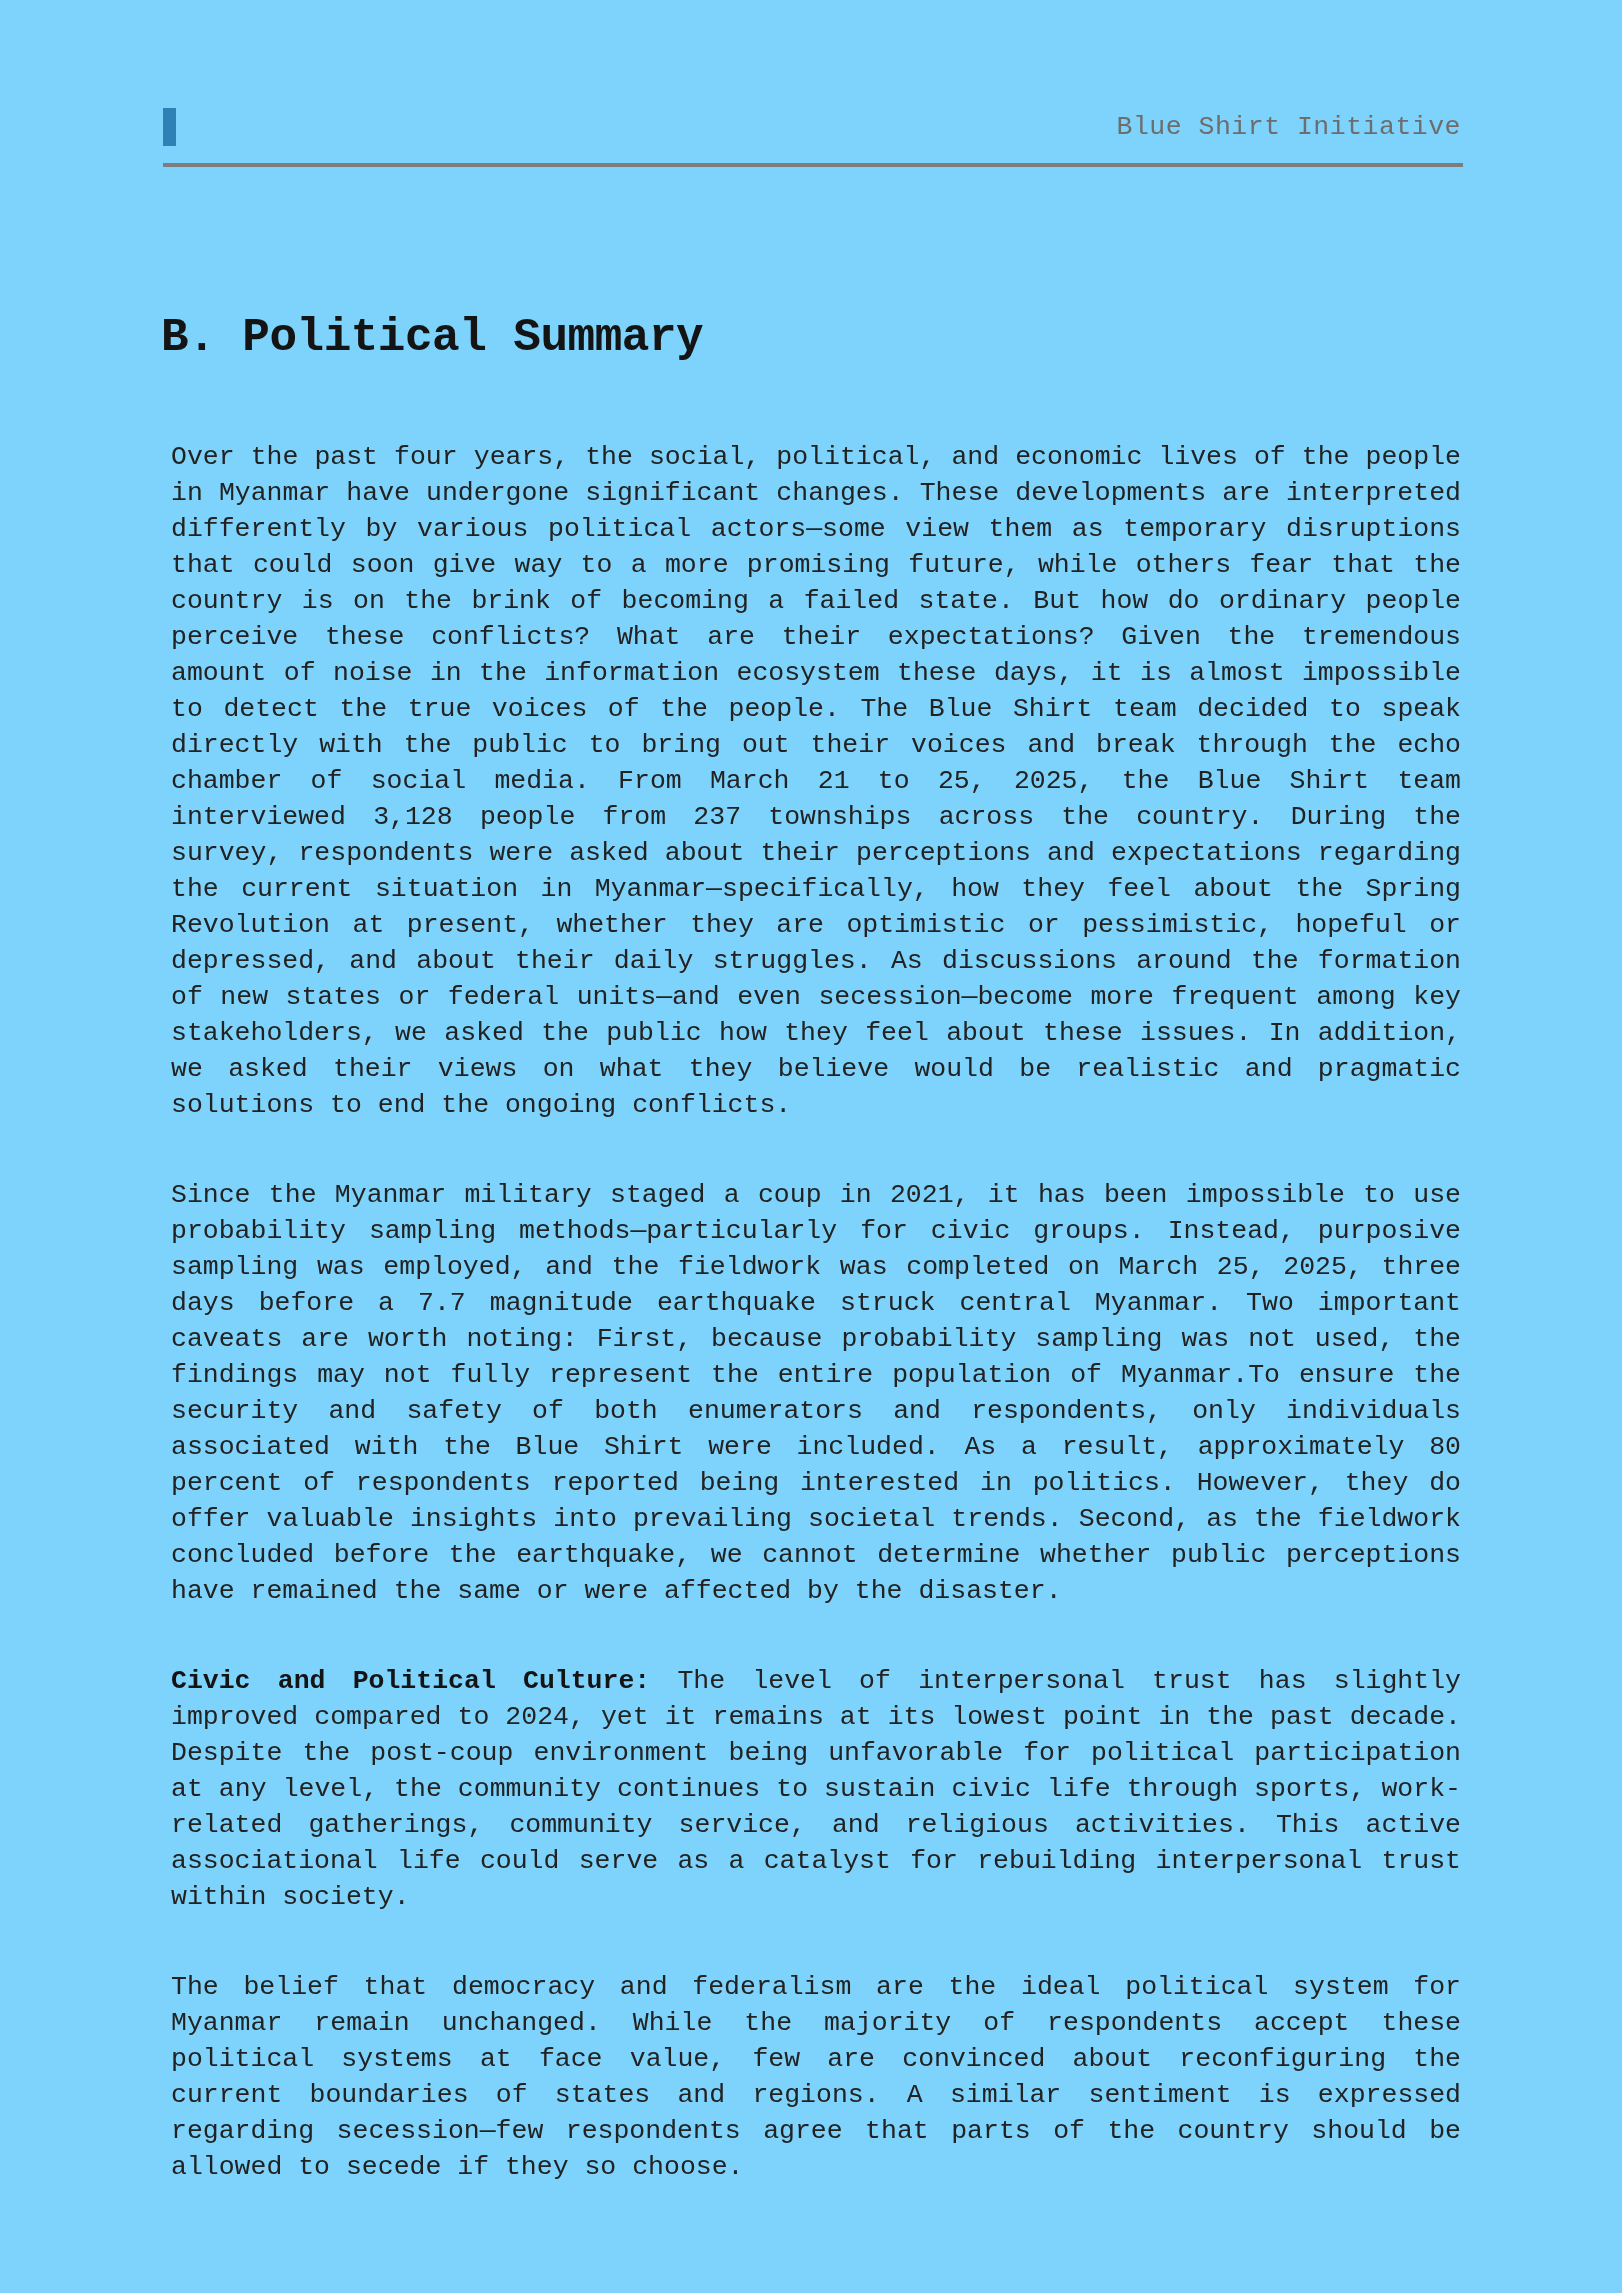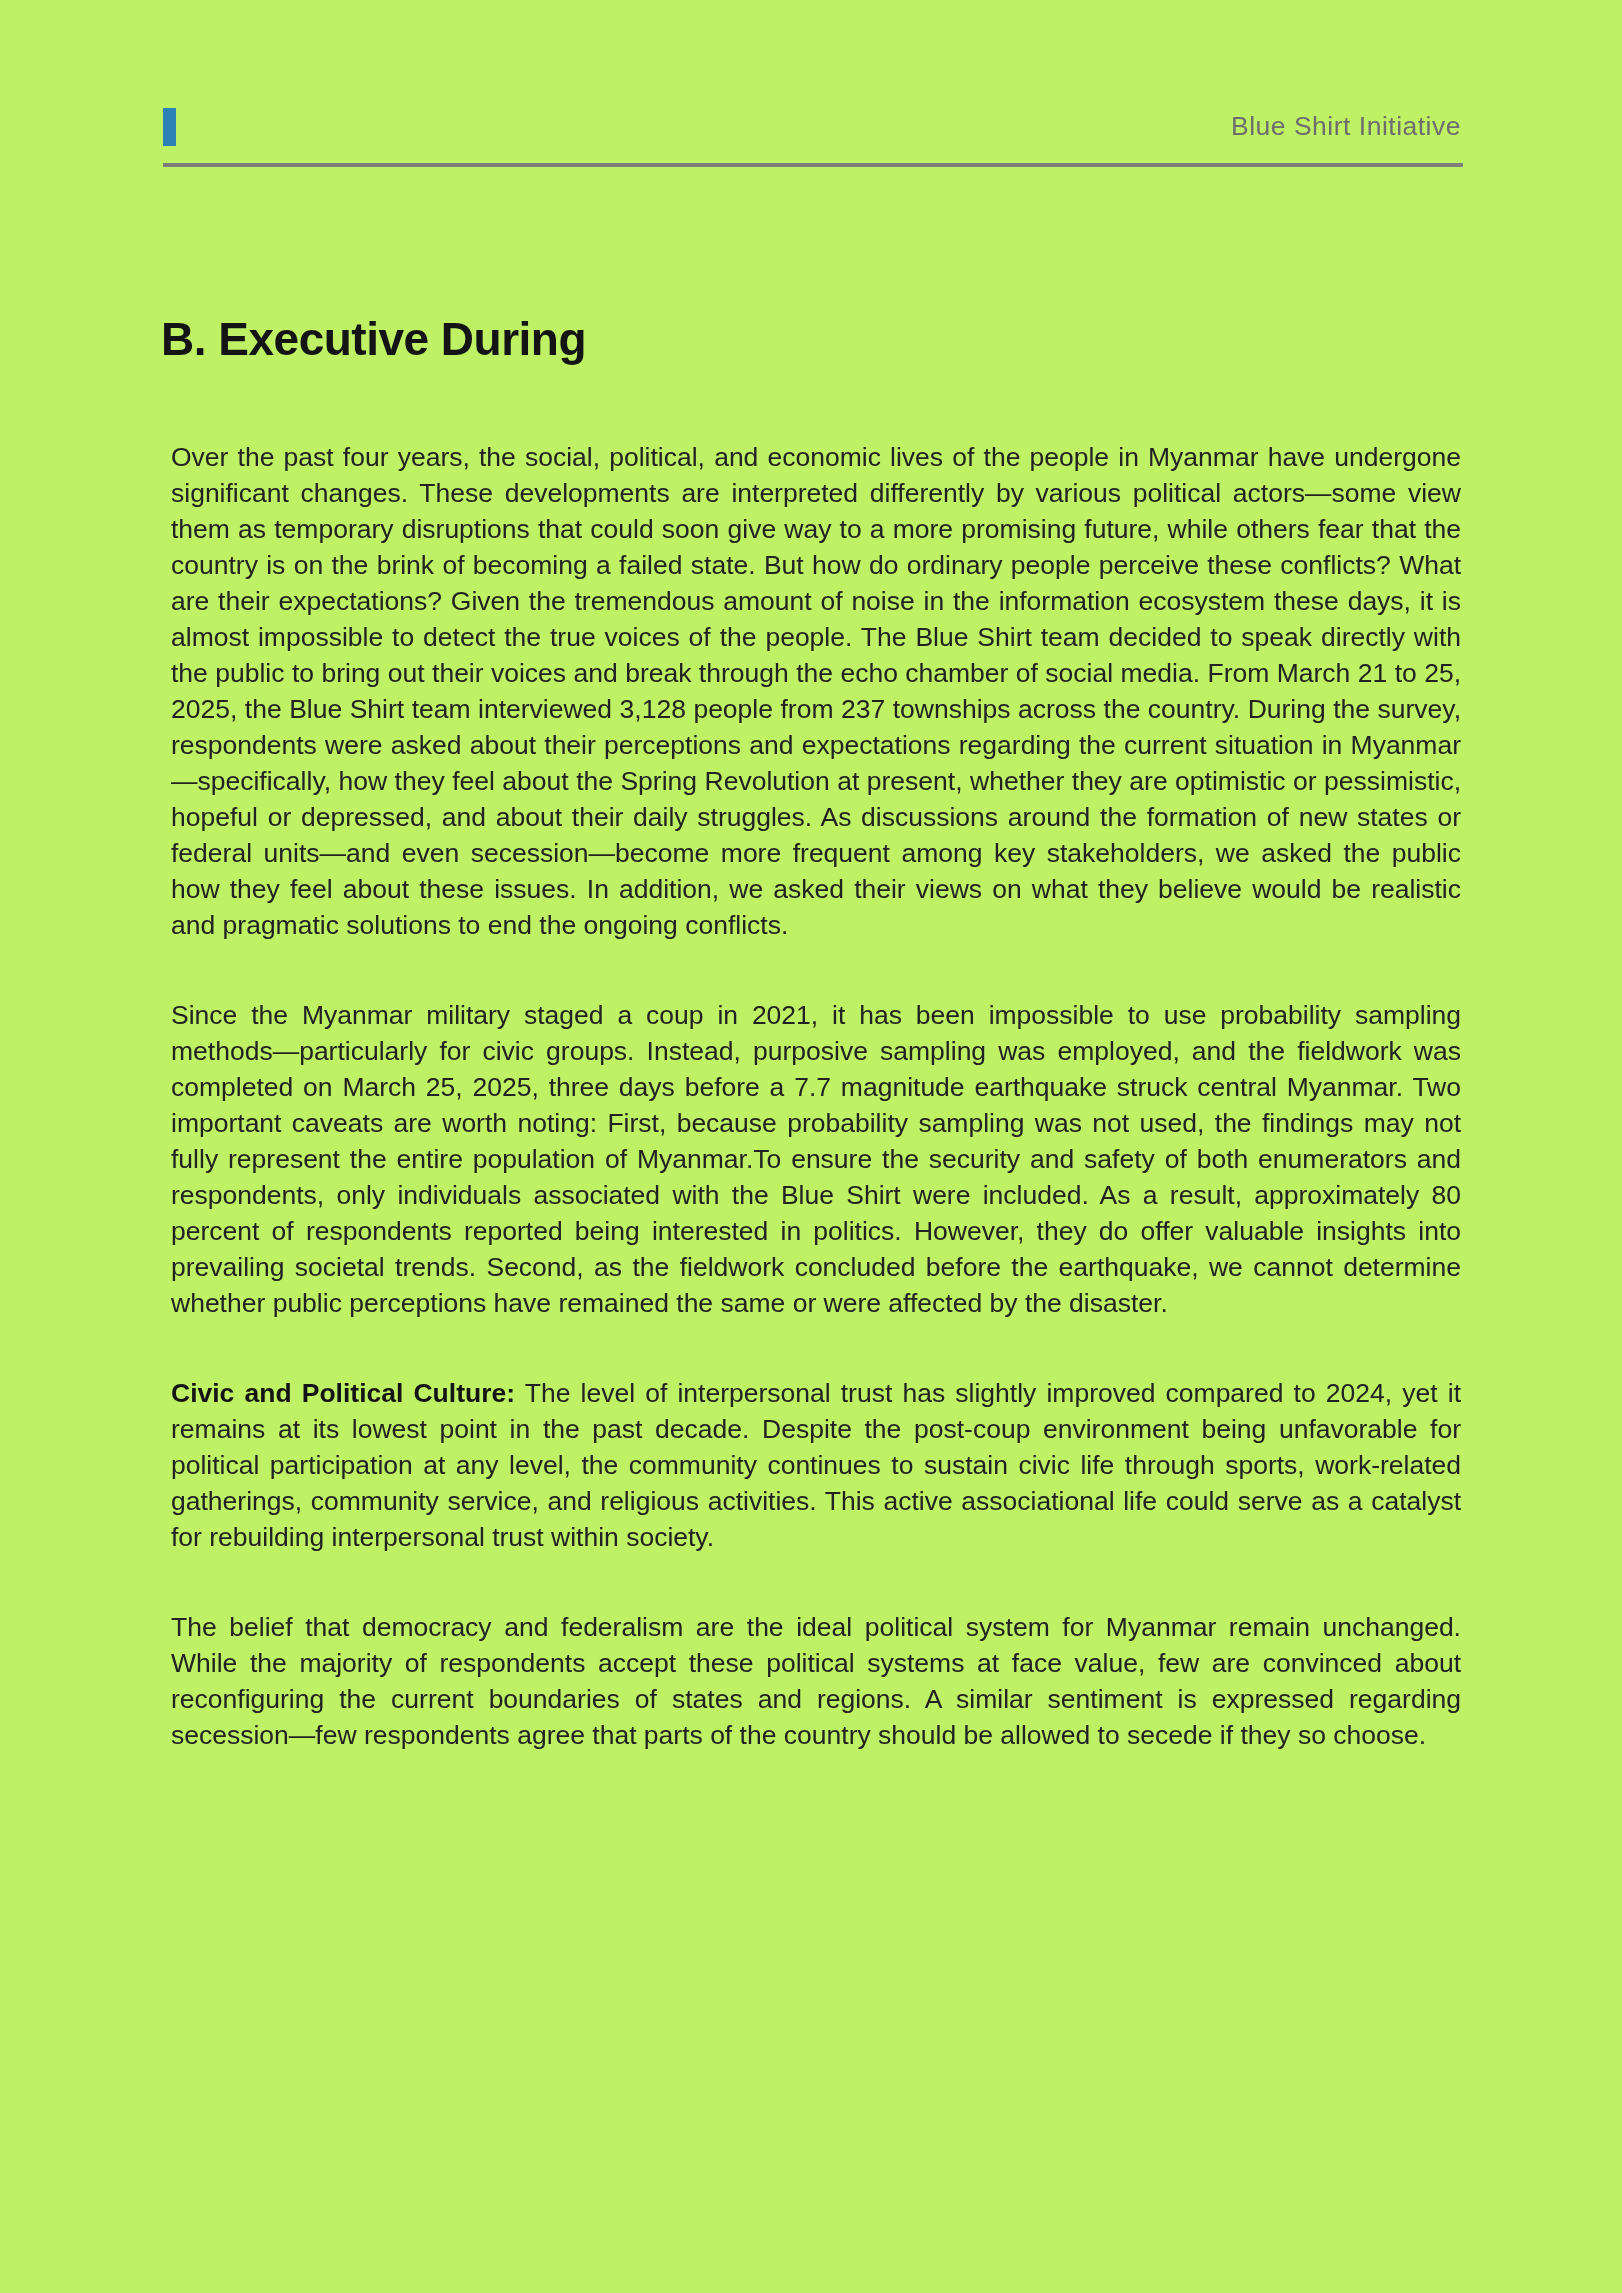--- a/index.html
+++ b/index.html
@@ -1,22 +1,22 @@
 <!DOCTYPE html>
 <html><head>
 <meta charset="utf-8">
 <style>
   html, body { margin: 0; padding: 0; background: #e8e8e8; }
   .page {
     position: relative;
     width: 1622px;
     height: 2294px;
     margin: 0 auto;
-    background: #bef264;
-    font-family: Liberation Sans, sans-serif;
+    background: #7dd3fc;
+    font-family: Liberation Mono, monospace;
     color: #1f1f1f;
     overflow: hidden;
   }
   .header {
     position: absolute;
     left: 163px;
     right: 161px;
     top: 104px;
     height: 45px;
     display: flex;
@@ -75,21 +75,21 @@
 
 <div class="page">
 
   <div class="header">
     <div class="accent-bar"></div>
     <div class="header-title">Blue Shirt Initiative</div>
   </div>
 
   <div class="divider"></div>
 
-  <h1 class="page-title">B. Executive During</h1>
+  <h1 class="page-title">B. Political Summary</h1>
 
   <div class="content">
     <p><strong></strong><span>Over the past four years, the social, political, and economic lives of the people in Myanmar have undergone significant changes. These developments are interpreted differently by various political actors—some view them as temporary disruptions that could soon give way to a more promising future, while others fear that the country is on the brink of becoming a failed state. But how do ordinary people perceive these conflicts? What are their expectations? Given the tremendous amount of noise in the information ecosystem these days, it is almost impossible to detect the true voices of the people. The Blue Shirt team decided to speak directly with the public to bring out their voices and break through the echo chamber of social media. From March 21 to 25, 2025, the Blue Shirt team interviewed 3,128 people from 237 townships across the country. During the survey, respondents were asked about their perceptions and expectations regarding the current situation in Myanmar—specifically, how they feel about the Spring Revolution at present, whether they are optimistic or pessimistic, hopeful or depressed, and about their daily struggles. As discussions around the formation of new states or federal units—and even secession—become more frequent among key stakeholders, we asked the public how they feel about these issues. In addition, we asked their views on what they believe would be realistic and pragmatic solutions to end the ongoing conflicts.</span></p>
     <p><strong></strong><span>Since the Myanmar military staged a coup in 2021, it has been impossible to use probability sampling methods—particularly for civic groups. Instead, purposive sampling was employed, and the fieldwork was completed on March 25, 2025, three days before a 7.7 magnitude earthquake struck central Myanmar. Two important caveats are worth noting: First, because probability sampling was not used, the findings may not fully represent the entire population of Myanmar.To ensure the security and safety of both enumerators and respondents, only individuals associated with the Blue Shirt were included. As a result, approximately 80 percent of respondents reported being interested in politics. However, they do offer valuable insights into prevailing societal trends. Second, as the fieldwork concluded before the earthquake, we cannot determine whether public perceptions have remained the same or were affected by the disaster.</span></p>
     <p><strong>Civic and Political Culture:</strong><span> The level of interpersonal trust has slightly improved compared to 2024, yet it remains at its lowest point in the past decade. Despite the post-coup environment being unfavorable for political participation at any level, the community continues to sustain civic life through sports, work-related gatherings, community service, and religious activities. This active associational life could serve as a catalyst for rebuilding interpersonal trust within society.</span></p>
     <p><strong></strong><span>The belief that democracy and federalism are the ideal political system for Myanmar remain unchanged. While the majority of respondents accept these political systems at face value, few are convinced about reconfiguring the current boundaries of states and regions. A similar sentiment is expressed regarding secession—few respondents agree that parts of the country should be allowed to secede if they so choose.</span></p>
   </div>
 
 </div>
 

